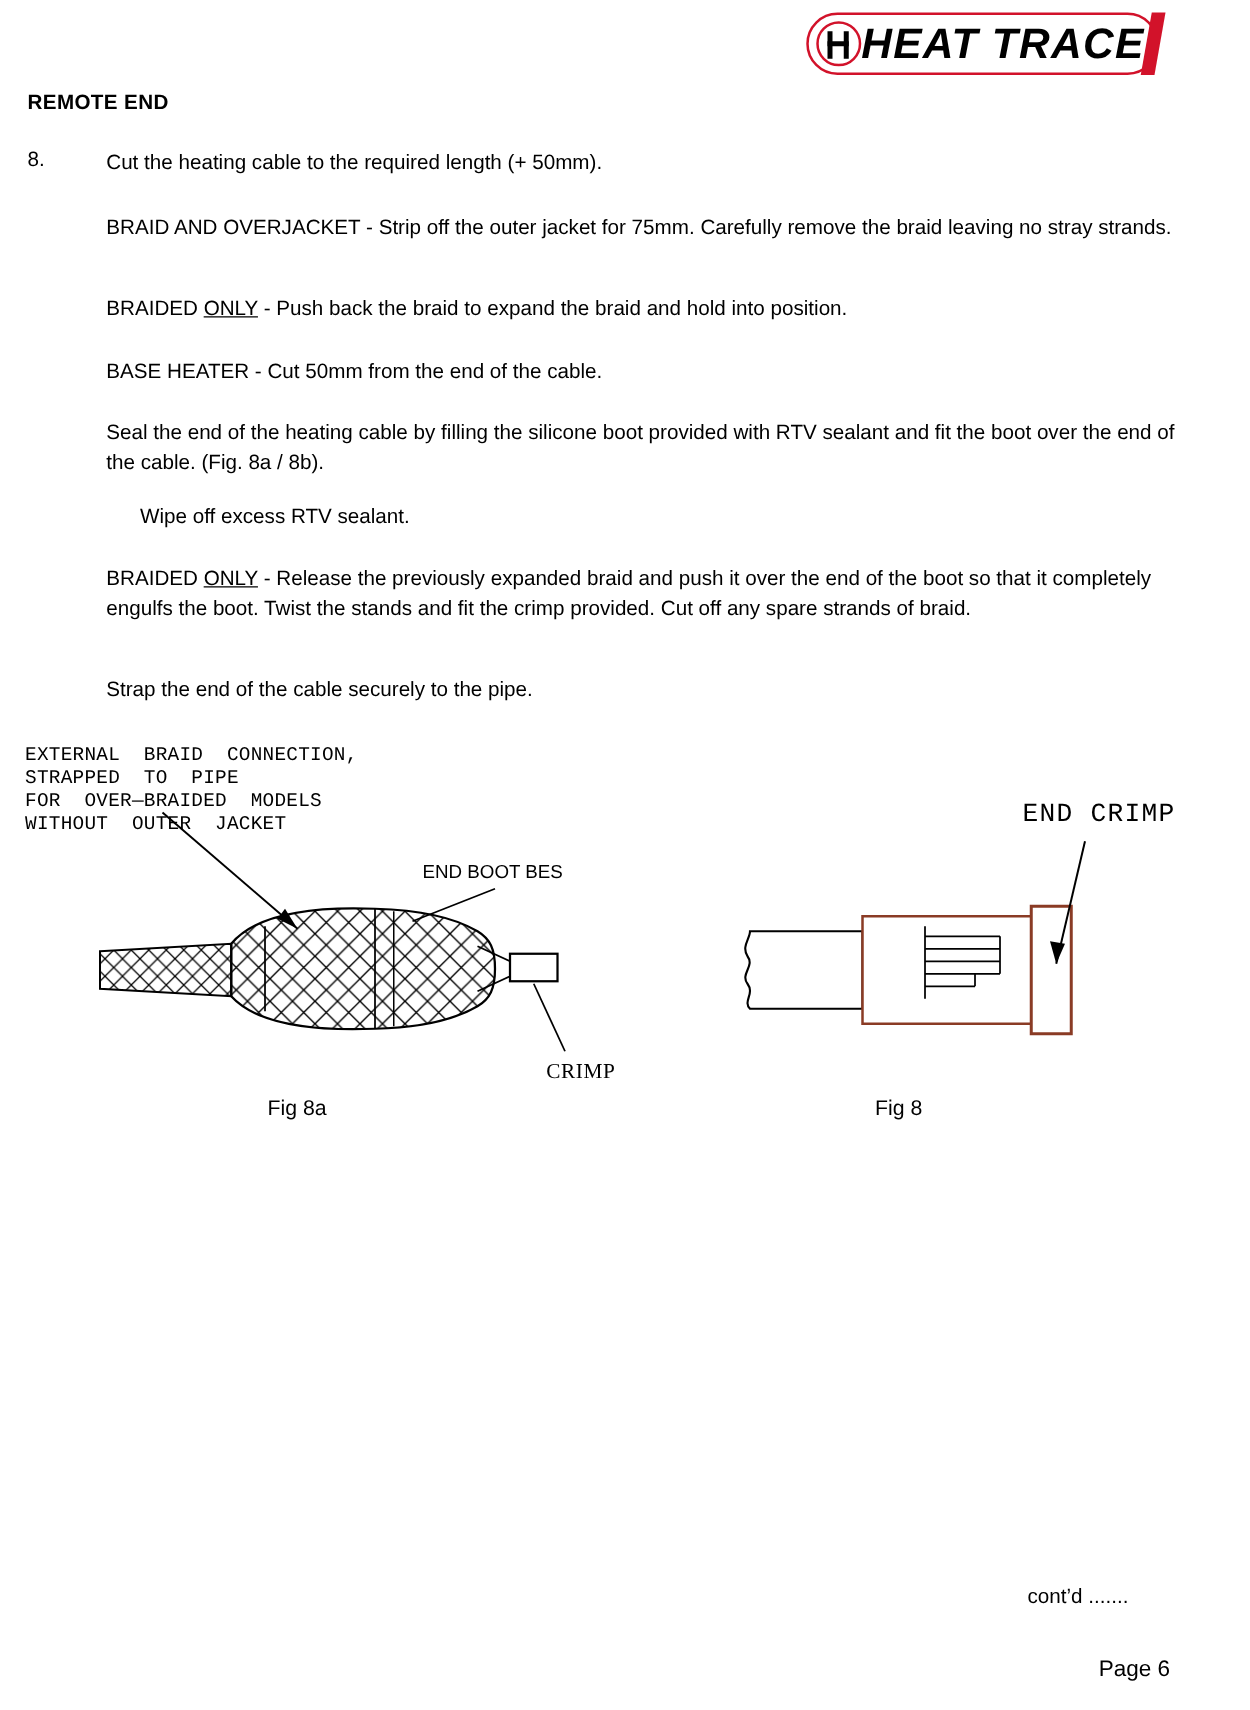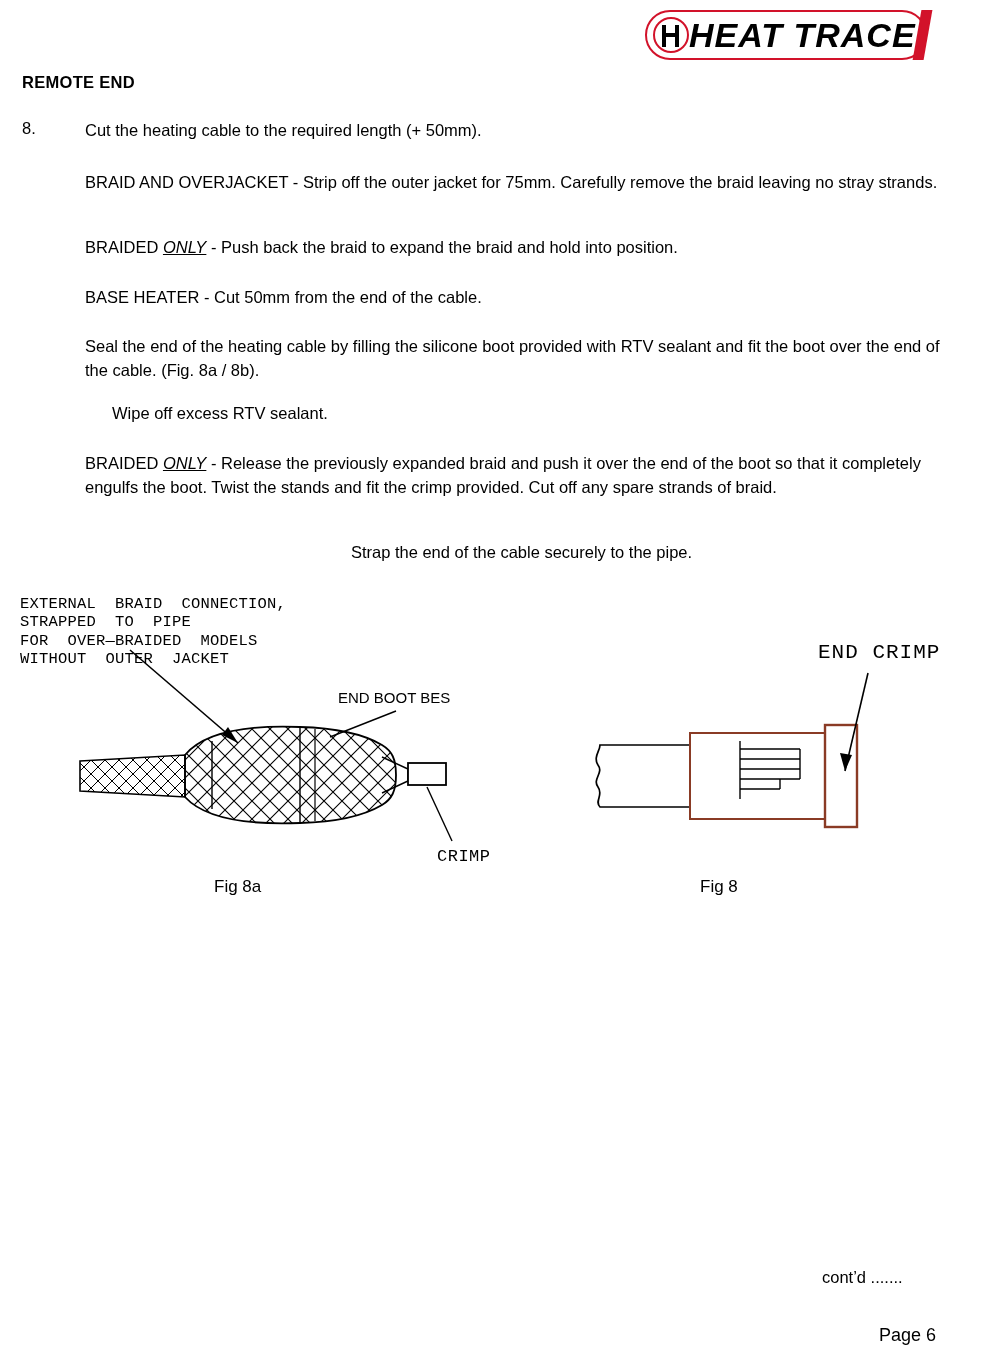--- a/index.html
+++ b/index.html
@@ -108,22 +108,22 @@
     font-size: 16.5px;
     line-height: 1.45;
   }
   .p1 { top: 119px; }
   .p2 { top: 171px; }
   .p3 { top: 236px; }
   .p4 { top: 286px; }
   .p5 { top: 335px; }
   .p6 { top: 402px; margin-left: 27px; }
   .p7 { top: 452px; }
-  .p8 { top: 541px; text-align: center; }
-  u.only { text-decoration: underline; font-style: italic; }
+  .p8 { top: 541px; }
+  u.only { text-decoration: underline; }
 
   
   .fig-area {
     position: absolute;
     top: 585px;
     left: 0;
     width: 1000px;
     height: 330px;
   }
   .fig-note {
@@ -139,21 +139,21 @@
   .lbl-endboot-bes {
     position: absolute;
     top: 104px;
     left: 338px;
     font-size: 15px;
   }
   .lbl-crimp {
     position: absolute;
     top: 262px;
     left: 437px;
-    font-family: Liberation Mono, monospace;
+    font-family: Liberation Serif, serif;
     font-size: 17px;
     letter-spacing: 0.5px;
   }
   .lbl-endboot {
     position: absolute;
     top: 56px;
     left: 818px;
     font-family: "Liberation Mono", monospace;
     font-size: 21px;
     letter-spacing: 1px;

